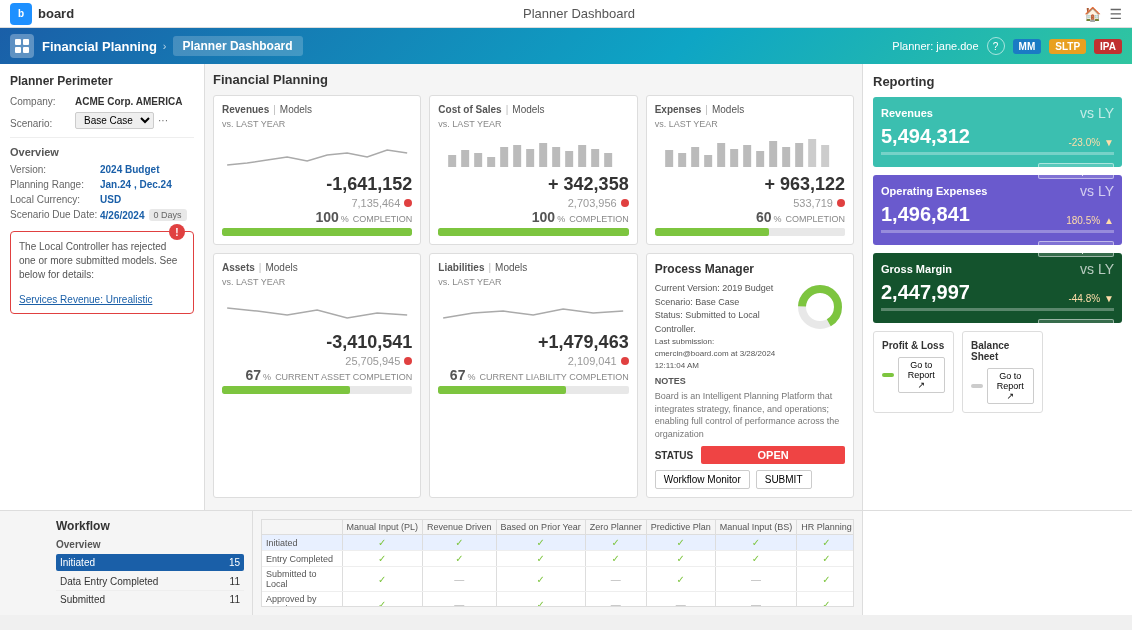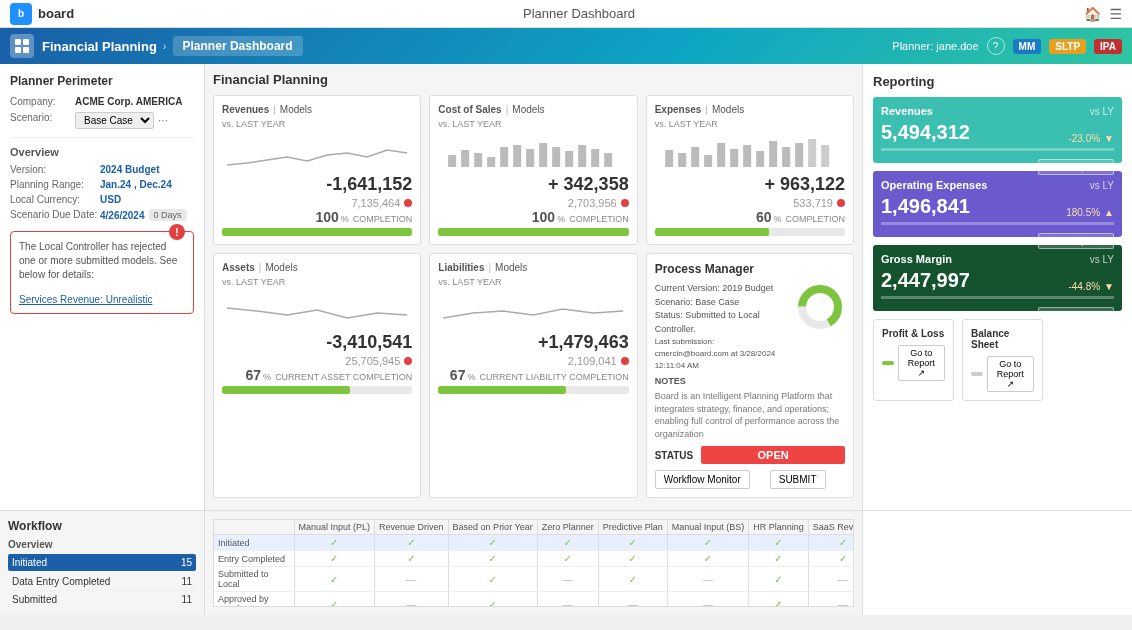--- a/index.html
+++ b/index.html
@@ -21,21 +21,21 @@
     .nav-right { margin-left: auto; display: flex; align-items: center; gap: 8px; color: white; font-size: 11px; }
     .nav-badge { padding: 2px 6px; border-radius: 3px; font-size: 10px; font-weight: bold; color: white; }
     .badge-blue { background: #1a7bc4; }
     .badge-orange { background: #e8a020; }
     .badge-red { background: #c03030; }
     .help-btn { width: 18px; height: 18px; border: 1px solid rgba(255,255,255,0.6); border-radius: 50%; display: flex; align-items: center; justify-content: center; font-size: 10px; color: white; cursor: pointer; }
 
     
     .left-panel { width: 205px; background: #fff; border-right: 1px solid #ddd; padding: 10px; overflow-y: auto; flex-shrink: 0; }
     .section-title { font-size: 12px; font-weight: bold; color: #333; margin-bottom: 8px; }
-    .field-row { display: flex; align-items: flex-start; margin-bottom: 5px; font-size: 10px; }
+    .field-row { display: flex; align-items: flex-end; margin-bottom: 5px; font-size: 10px; }
     .field-label { color: #666; width: 65px; flex-shrink: 0; }
     .field-value { color: #333; font-weight: bold; }
     .scenario-row { display: flex; align-items: center; gap: 4px; }
     .scenario-select { border: 1px solid #ccc; padding: 1px 4px; font-size: 10px; border-radius: 2px; }
     .dots-btn { color: #666; cursor: pointer; }
     .divider { border: none; border-top: 1px solid #eee; margin: 8px 0; }
     .overview-label { font-size: 11px; font-weight: bold; color: #555; margin-bottom: 6px; }
     .info-row { display: flex; margin-bottom: 4px; font-size: 10px; }
     .info-key { color: #666; width: 90px; }
     .info-val { color: #1a5fa8; font-weight: bold; }
@@ -71,30 +71,30 @@
     
     .process-card { background: white; border: 1px solid #ddd; border-radius: 3px; padding: 8px; }
     .process-title { font-size: 12px; font-weight: bold; color: #333; margin-bottom: 6px; }
     .process-body { display: flex; gap: 8px; }
     .process-info { flex: 1; font-size: 9px; color: #555; line-height: 1.5; }
     .donut-chart { width: 50px; height: 50px; flex-shrink: 0; }
     .process-notes { font-size: 9px; color: #777; margin-top: 4px; line-height: 1.4; }
     .status-row { display: flex; align-items: center; gap: 8px; margin-top: 6px; }
     .status-label { font-size: 10px; font-weight: bold; color: #333; }
     .status-open { background: #ef4444; color: white; font-weight: bold; font-size: 11px; padding: 3px 16px; border: none; border-radius: 2px; flex: 1; text-align: center; }
-    .process-btns { display: flex; gap: 20px; margin-top: 6px; }
+    .process-btns { display: flex; gap: 6px; margin-top: 6px; }
     .proc-btn { border: 1px solid #ccc; background: white; font-size: 10px; padding: 3px 8px; border-radius: 2px; cursor: pointer; }
 
     
     .right-panel { width: 270px; background: #fff; border-left: 1px solid #ddd; padding: 10px; overflow-y: auto; flex-shrink: 0; }
     .reporting-title { font-size: 13px; font-weight: bold; color: #333; margin-bottom: 8px; }
     .report-card-teal { background: #3bbfb0; border-radius: 3px; padding: 8px; margin-bottom: 8px; color: white; }
     .report-card-header { display: flex; justify-content: space-between; align-items: center; margin-bottom: 4px; }
     .report-card-name { font-size: 11px; font-weight: bold; }
-    .report-vs-label { font-size: 10px; color: rgba(255,255,255,0.7); }
+    .report-vs-label { font-size: 14px; color: rgba(255,255,255,0.7); }
     .report-value { font-size: 20px; font-weight: bold; }
     .report-change { display: flex; align-items: center; gap: 4px; font-size: 10px; }
     .change-neg { color: #ffddaa; }
     .change-pos { color: #ffddaa; }
     .report-go-btn { border: 1px solid rgba(255,255,255,0.5); background: rgba(255,255,255,0.15); color: white; font-size: 9px; padding: 2px 6px; border-radius: 2px; cursor: pointer; float: right; margin-top: 4px; }
     .report-bottom { display: flex; gap: 8px; }
     .report-small-card { flex: 1; border: 1px solid #ddd; border-radius: 3px; padding: 8px; }
     .report-small-title { font-size: 10px; font-weight: bold; color: #333; margin-bottom: 6px; }
     .report-small-row { display: flex; align-items: center; gap: 4px; }
     .green-line { width: 20px; height: 4px; background: #7dc53f; border-radius: 2px; }
@@ -102,21 +102,21 @@
     .workflow-title { font-size: 12px; font-weight: bold; color: #333; margin-bottom: 6px; }
     .wf-table { width: 100%; border-collapse: collapse; font-size: 9px; }
     .wf-table th { background: #f5f5f5; padding: 2px 4px; text-align: center; border-bottom: 1px solid #ddd; border-right: 1px solid #ddd; color: #555; font-weight: normal; white-space: nowrap; }
     .wf-table td { padding: 2px 4px; text-align: center; border-bottom: 1px solid #eee; border-right: 1px solid #ddd; }
     .wf-table tr:first-child td { background: #e8f0ff; }
     .check-green { color: #7dc53f; font-size: 10px; }
     .check-gray { color: #bbb; font-size: 10px; }
     .row-label { text-align: left !important; color: #555; font-size: 9px; }
 
     
-    .bottom-section { display: flex; height: 105px; border-top: 1px solid #ddd; background: #f5f5f5; }
+    .bottom-section { display: flex; height: 105px; border-top: 1px solid #ddd; background: #f5f5f5; padding-left: 48px; }
     .bottom-left { width: 205px; padding: 8px; border-right: 1px solid #ddd; flex-shrink: 0; }
     .bottom-center { flex: 1; padding: 8px; overflow: hidden; }
     .bottom-right { width: 270px; border-left: 1px solid #ddd; flex-shrink: 0; }
   </style>
 </head>
 <body>
 
 <div class="top-bar">
   <div class="top-bar-logo">
     <div class="logo-icon">b</div>

